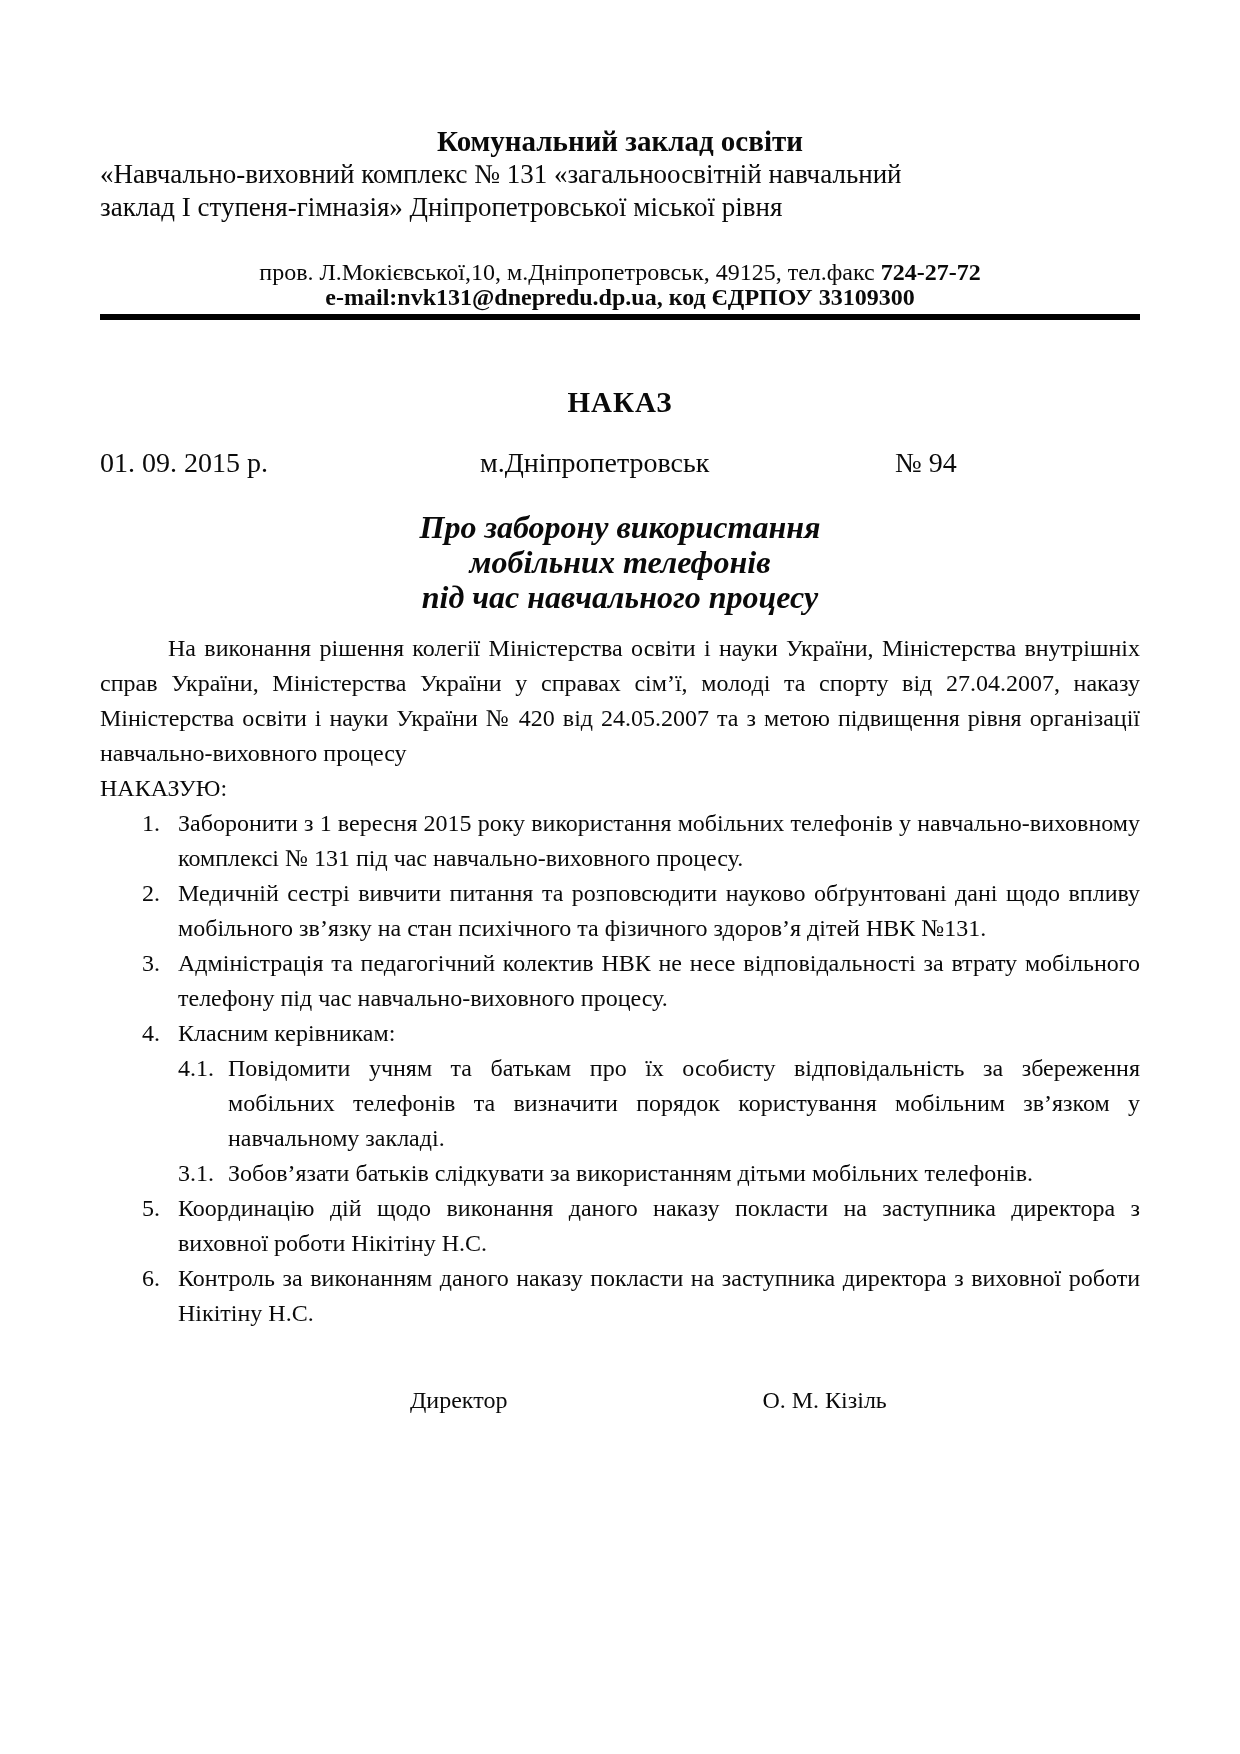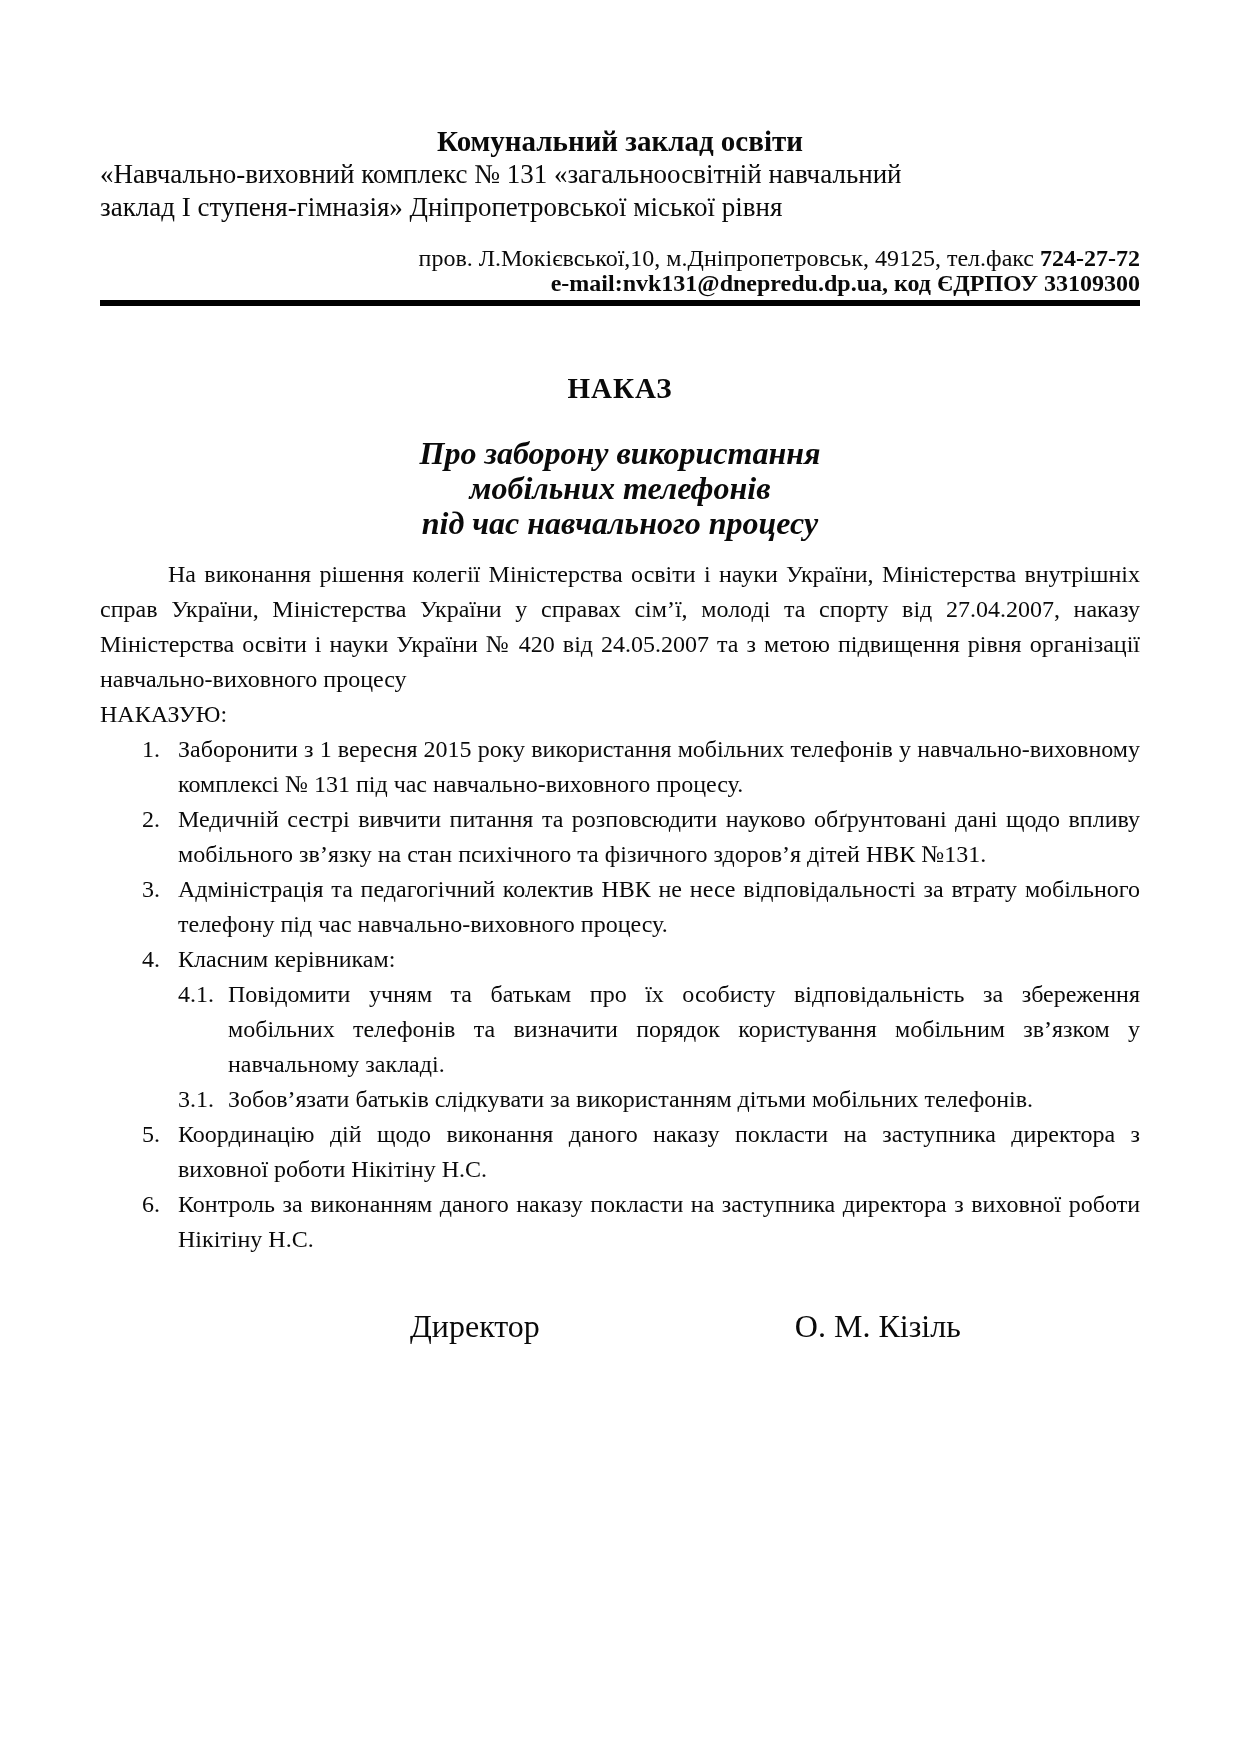--- a/index.html
+++ b/index.html
@@ -23,22 +23,22 @@
     font-weight: bold;
     font-size: 29px;
     line-height: 34px;
   }
   .org-name {
     text-align: left;
     font-size: 27px;
     line-height: 33px;
   }
   .contact-block {
-    margin-top: 22px;
-    text-align: right;
+    margin-top: 36px;
+    text-align: center;
     font-size: 24px;
     line-height: 25px;
   }
   .contact-bold { font-weight: bold; }
   .head-rule {
     margin-top: 4px;
     border: 0;
     border-top: 6px solid #000;
     height: 0;
   }
@@ -93,21 +93,21 @@
     margin-left: 78px;
   }
   .subitem-body {
     flex: 1;
     text-align: justify;
   }
   
   .signature-row {
     margin-top: 52px;
     display: flex;
-    font-size: 32px;
+    font-size: 24px;
     line-height: 35px;
   }
   .sig-title { margin-left: 310px; }
   .sig-name  { margin-left: 255px; }
 </style>
 </head>
 <body>
 
 <div class="page">
 
@@ -117,20 +117,25 @@
 
   <div class="contact-block">
     <div><span>пров. Л.Мокієвської,10, м.Дніпропетровськ, 49125, тел.факс </span><span class="contact-bold">724-27-72</span></div>
     <div class="contact-bold">e-mail:nvk131@dnepredu.dp.ua,  код ЄДРПОУ 33109300</div>
   </div>
 
   <hr class="head-rule">
 
   <div class="doc-type">НАКАЗ</div>
 
+  <div class="meta-row">
+    <span>01. 09. 2015 р.</span>
+    <span>м.Дніпропетровськ</span>
+    <span>№ 94</span>
+  </div>
 
   <div class="subject">
     <div>Про заборону використання</div>
     <div>мобільних телефонів</div>
     <div>під час навчального процесу</div>
   </div>
 
   <div class="body-text">
     <p class="preamble">На виконання рішення колегії Міністерства освіти і науки України, Міністерства внутрішніх справ України, Міністерства України у справах сім’ї, молоді та спорту від 27.04.2007, наказу Міністерства освіти і науки України № 420 від 24.05.2007 та з метою підвищення рівня організації навчально-виховного процесу</p>
     <p class="decree-word">НАКАЗУЮ:</p>

